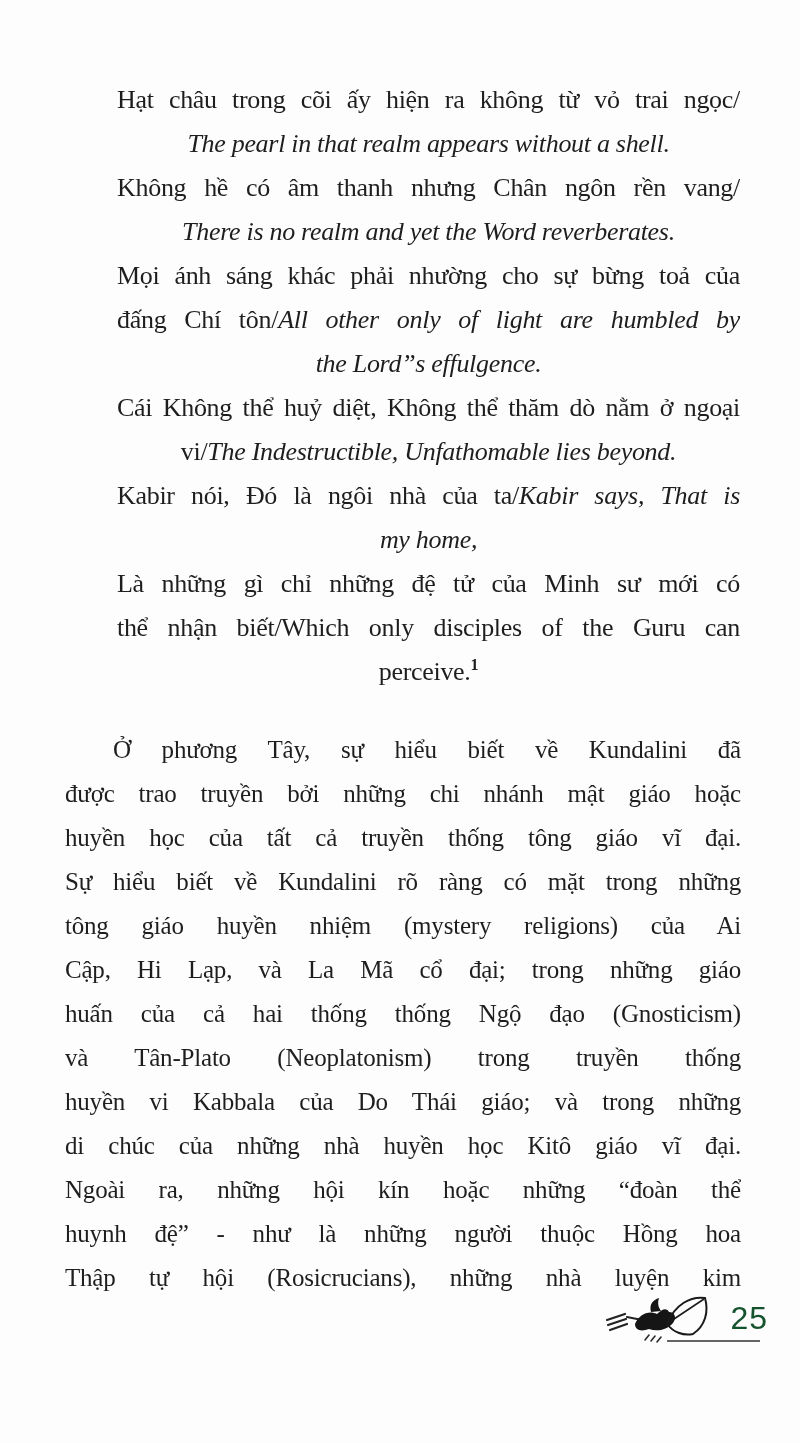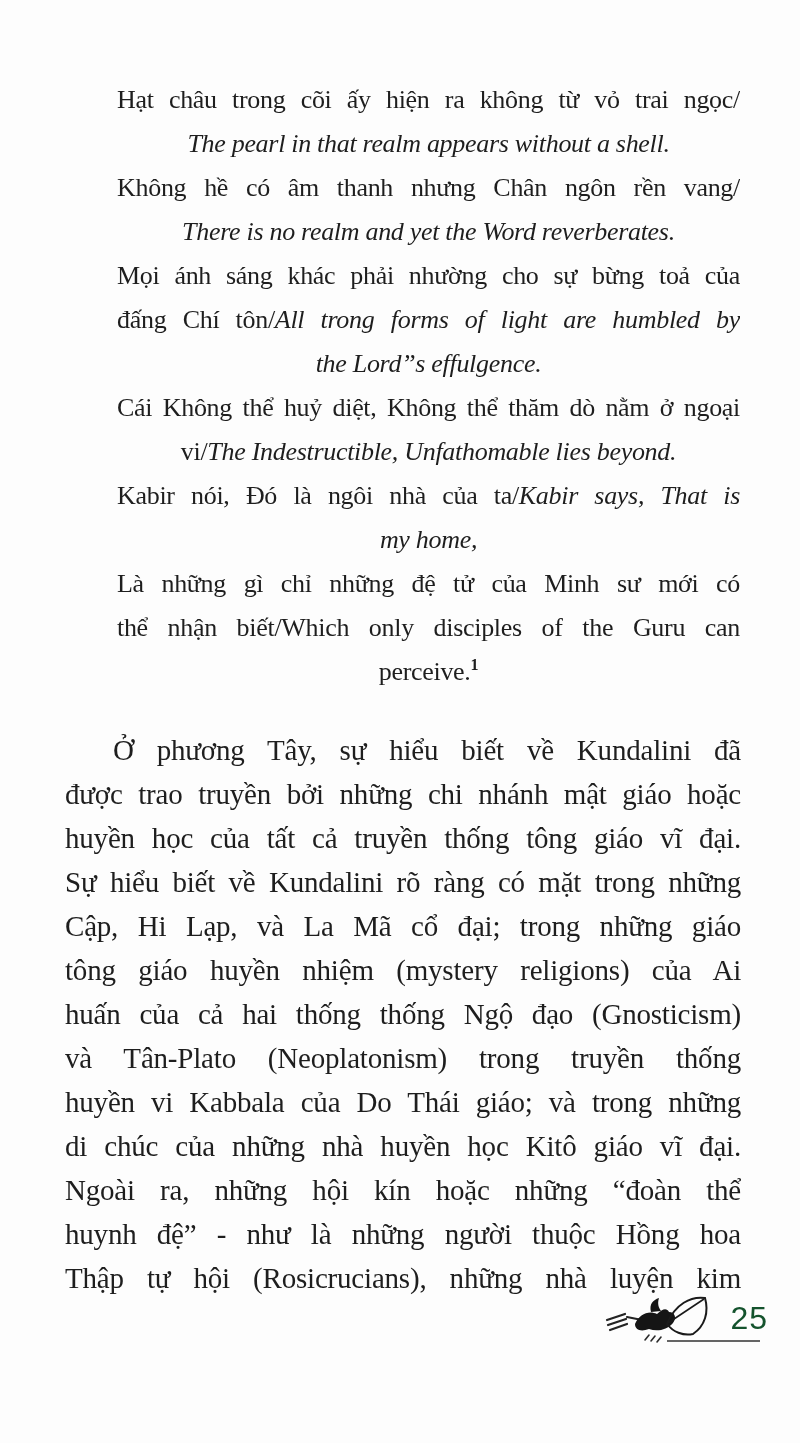--- a/index.html
+++ b/index.html
@@ -19,21 +19,21 @@
     width: 623px;
     font-size: 26px;
     line-height: 44px;
     letter-spacing: -0.3px;
   }
   .para-block {
     position: absolute;
     left: 65px;
     top: 728px;
     width: 676px;
-    font-size: 29px;
+    font-size: 25px;
     line-height: 44px;
     letter-spacing: -0.2px;
   }
   .line { height: 44px; overflow: hidden; white-space: normal; text-align: center; }
   .line.just { text-align: justify; text-align-last: justify; }
   .line.indent { text-indent: 48px; }
   .it { font-style: italic; }
   sup.fn { font-size: 0.62em; font-weight: bold; vertical-align: super; line-height: 0; }
   .footer {
     position: absolute;
@@ -66,38 +66,38 @@
 <body>
 
 <div class="page">
 
   <div class="quote-block">
       <div class="line just"><span>Hạt châu trong cõi ấy hiện ra không từ vỏ trai ngọc/</span></div>
       <div class="line"><span class="it">The pearl in that realm appears without a shell.</span></div>
       <div class="line just"><span>Không hề có âm thanh nhưng Chân ngôn rền vang/</span></div>
       <div class="line"><span class="it">There is no realm and yet the Word reverberates.</span></div>
       <div class="line just"><span>Mọi ánh sáng khác phải nhường cho sự bừng toả của</span></div>
-      <div class="line just"><span>đấng Chí tôn/</span><span class="it">All trong forms of light are humbled by</span></div>
+      <div class="line just"><span>đấng Chí tôn/</span><span class="it">All other only of light are humbled by</span></div>
       <div class="line"><span class="it">the Lord”s effulgence.</span></div>
       <div class="line just"><span>Cái Không thể huỷ diệt, Không thể thăm dò nằm ở ngoại</span></div>
       <div class="line"><span>vi/</span><span class="it">The Indestructible, Unfathomable lies beyond.</span></div>
       <div class="line just"><span>Kabir nói, Đó là ngôi nhà của ta/</span><span class="it">Kabir says, That is</span></div>
       <div class="line"><span class="it">my home,</span></div>
       <div class="line just"><span>Là những gì chỉ những đệ tử của Minh sư mới có</span></div>
       <div class="line just"><span>thể nhận biết/Which only disciples of the Guru can</span></div>
       <div class="line"><span>perceive.</span><sup class="fn">1</sup></div>
     </div>
 
   <div class="para-block">
       <div class="line just indent"><span>Ở phương Tây, sự hiểu biết về Kundalini đã</span></div>
       <div class="line just"><span>được trao truyền bởi những chi nhánh mật giáo hoặc</span></div>
       <div class="line just"><span>huyền học của tất cả truyền thống tông giáo vĩ đại.</span></div>
       <div class="line just"><span>Sự hiểu biết về Kundalini rõ ràng có mặt trong những</span></div>
+      <div class="line just"><span>tông giáo huyền nhiệm (mystery religions) của Ai</span></div>
       <div class="line just"><span>Cập, Hi Lạp, và La Mã cổ đại; trong những giáo</span></div>
-      <div class="line just"><span>tông giáo huyền nhiệm (mystery religions) của Ai</span></div>
       <div class="line just"><span>huấn của cả hai thống thống Ngộ đạo (Gnosticism)</span></div>
       <div class="line just"><span>và Tân-Plato (Neoplatonism) trong truyền thống</span></div>
       <div class="line just"><span>huyền vi Kabbala của Do Thái giáo; và trong những</span></div>
       <div class="line just"><span>di chúc của những nhà huyền học Kitô giáo vĩ đại.</span></div>
       <div class="line just"><span>Ngoài ra, những hội kín hoặc những “đoàn thể</span></div>
       <div class="line just"><span>huynh đệ” - như là những người thuộc Hồng hoa</span></div>
       <div class="line just"><span>Thập tự hội (Rosicrucians), những nhà luyện kim</span></div>
     </div>
 
   <div class="footer">

